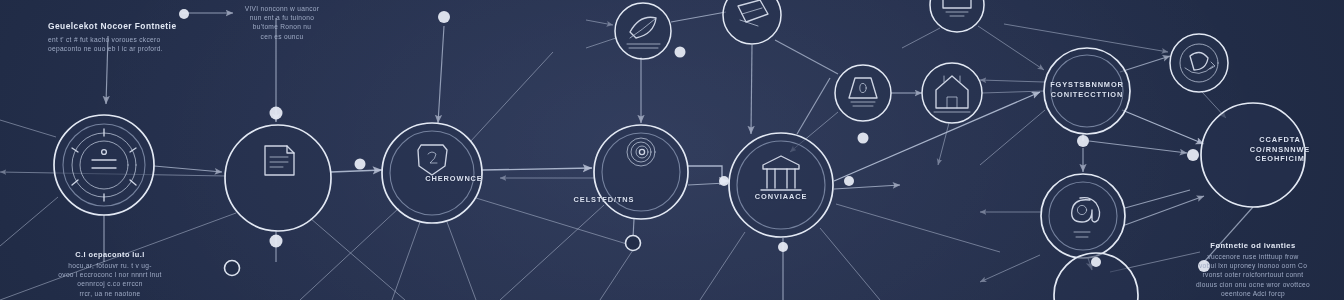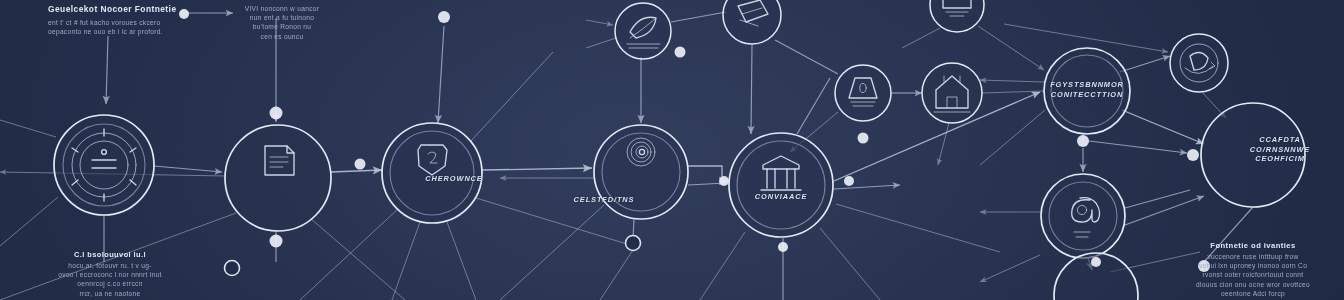--- a/index.html
+++ b/index.html
@@ -97,21 +97,20 @@
     letter-spacing: 0.9px;
     font-weight: 700;
     line-height: 9.5px;
     text-transform: uppercase;
     transform: translate(-50%, 0);
     filter: blur(0.42px);
     text-shadow: 0 0 1.4px rgba(20,28,48,0.8);
     white-space: pre-line;
     pointer-events: none;
     user-select: none;
-    font-style: italic;
   }
 
   .text-block {
     position: absolute;
     z-index: 3;
     color: #c3ccdf;
     user-select: none;
   }
   .tb-title {
     font-size: 8.4px;
@@ -391,35 +390,35 @@
 
   <div class="node-label" style="left:432px; top:174px; width:100px;padding-left:44px;">CHEROWNCE</div>
   <div class="node-label" style="left:604px; top:172px; width:100px;margin-top:23px;">CELSTFD/TNS</div>
   <div class="node-label" style="left:781px; top:192px; width:106px;">CONVIAACE</div>
   <div class="node-label" style="left:1087px; top:80px; width:96px;">FGYSTSBNNMOR
 CONITECCTTION</div>
   <div class="node-label" style="left:1253px; top:135px; width:104px;margin-left:27px;">CCAFDTA
 CO/RNSNNWE
 CEOHFICIM</div>
 
-  <div class="text-block left" style="left:48px; top:4px; width:150px;">
+  <div class="text-block left" style="left:48px; top:21px; width:150px;">
     <div class="tb-title">Geuelcekot Nocoer Fontnetie</div>
     <div class="tb-body">ent t' ct # fut kacho voroues ckcero</div>
     <div class="tb-body">oepaconto ne ouo eb l ic ar proford.</div>
   </div>
 
   <div class="text-block left" style="left:240px; top:4px; width:84px; text-align:center;">
     <div class="tb-body">VIVI nonconn w uancor</div>
     <div class="tb-body">nun ent a fu tuinono</div>
     <div class="tb-body">bu'tome Ronon nu</div>
     <div class="tb-body">cen es ouncu</div>
   </div>
 
   <div class="text-block center" style="left:110px; top:250px; width:190px;">
-    <div class="tb-title" style="font-size:7.4px; margin-bottom:2px;">C.I bsolouuvoi lu.l</div>
+    <div class="tb-title" style="font-size:7.4px; margin-bottom:2px;">C.I oepaconto lu.l</div>
     <div class="tb-body">hocu.ar, fotouvr ru. t v ug-</div>
     <div class="tb-body">ovoo l eccroconc l nor nnnrt lnut</div>
     <div class="tb-body">oennrcoj c.co  errccn</div>
     <div class="tb-body">rrcr, ua ne naotone</div>
   </div>
 
   <div class="text-block center" style="left:1253px; top:241px; width:176px;">
     <div class="tb-title" style="font-size:7.6px; margin-bottom:2px;">Fontnetie od ivanties</div>
     <div class="tb-body">vuccenore ruse intttuup frow</div>
     <div class="tb-body">vobui lxn uproney inonoo oorn Co</div>

